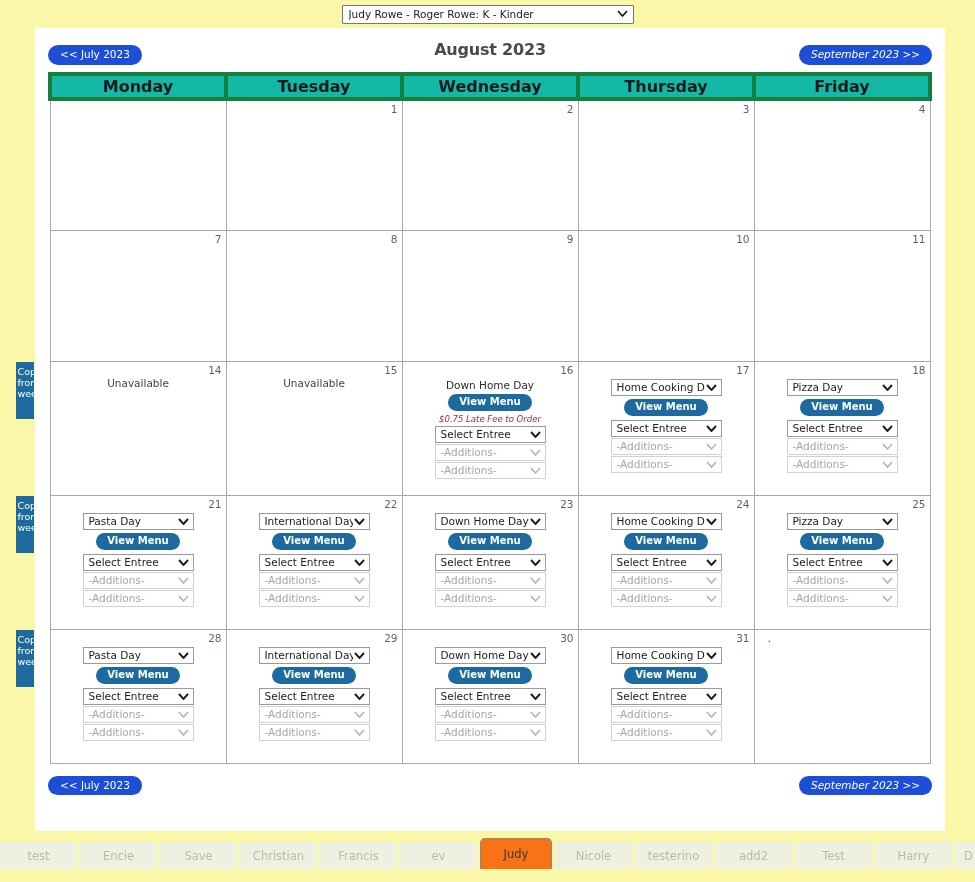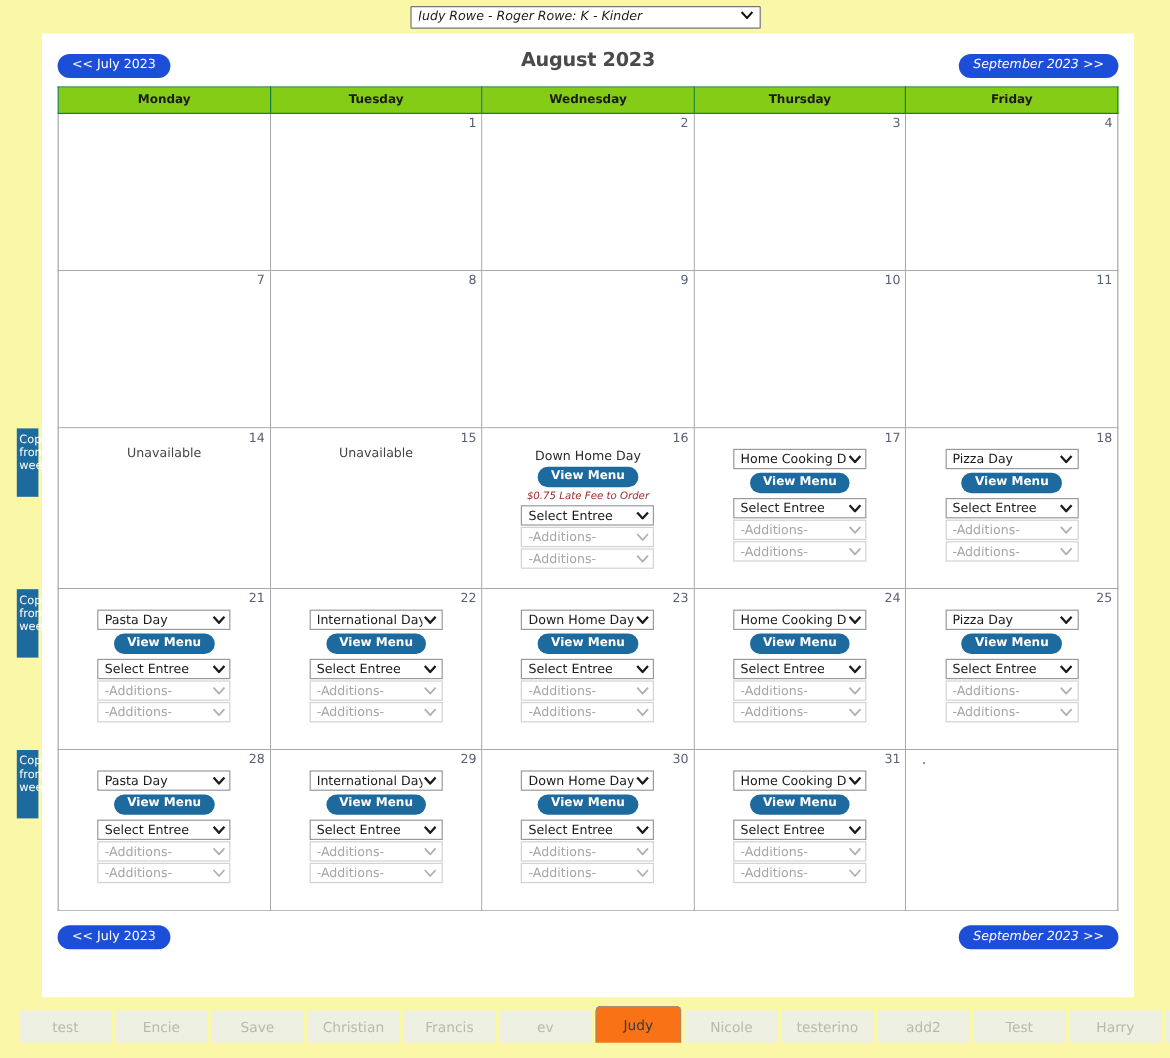--- a/index.html
+++ b/index.html
@@ -18,21 +18,21 @@
   }
   .student-select {
     width: 292px; height: 19px;
     background: #ffffff;
     border: 1px solid #767676;
     border-radius: 1px;
     display: flex; align-items: center;
     padding: 0 4px 0 6px;
     font-size: 10.5px; color: #1b1b1b;
   }
-  .student-select .lbl { flex: 1; white-space: nowrap; overflow: hidden; font-style: italic; }
+  .student-select .lbl { flex: 1; white-space: nowrap; overflow: hidden; }
   .caret-native {
     width: 12px; text-align: center; font-size: 9px; color: #111;
     line-height: 1;
   }
 
   
   .panel {
     position: absolute;
     left: 35px; top: 28px;
     width: 910px; height: 803px;
@@ -75,26 +75,26 @@
   }
 
   
   .calwrap { position: relative; margin: 0 13px; }
   table.cal {
     width: 100%;
     border-collapse: collapse;
     table-layout: fixed;
   }
   table.cal th {
-    border: 1px solid #15803d;
+    border: 4px solid #15803d;
     height: 22px;
-    font-size: 10px;
+    font-size: 16px;
     font-weight: bold;
     color: #1b1b1b;
-    background: #84cc16;
+    background: #14b8a6;
   }
   table.cal td {
     border: 1px solid #a8a8a8;
     vertical-align: top;
     background: #ffffff;
     padding: 0;
     position: relative;
   }
   td.empty-week { height: 131px; }
   td.content-week { height: 134px; }
@@ -182,21 +182,21 @@
     text-align: center;
     padding: 4px 2px 20px;
     cursor: pointer;
     border: none;
     font-family: "DejaVu Sans", sans-serif;
   }
 
   
   .tabbar {
     position: absolute;
-    left: 16px; top: 838px;
+    left: 0; top: 838px;
     width: 801px; height: 31px;
     display: flex;
     align-items: flex-end;
   }
   .tab {
     height: 27px;
     background: #eef0e2;
     color: #b9bba8;
     font-size: 11.5px;
     display: flex; align-items: center; justify-content: center;

